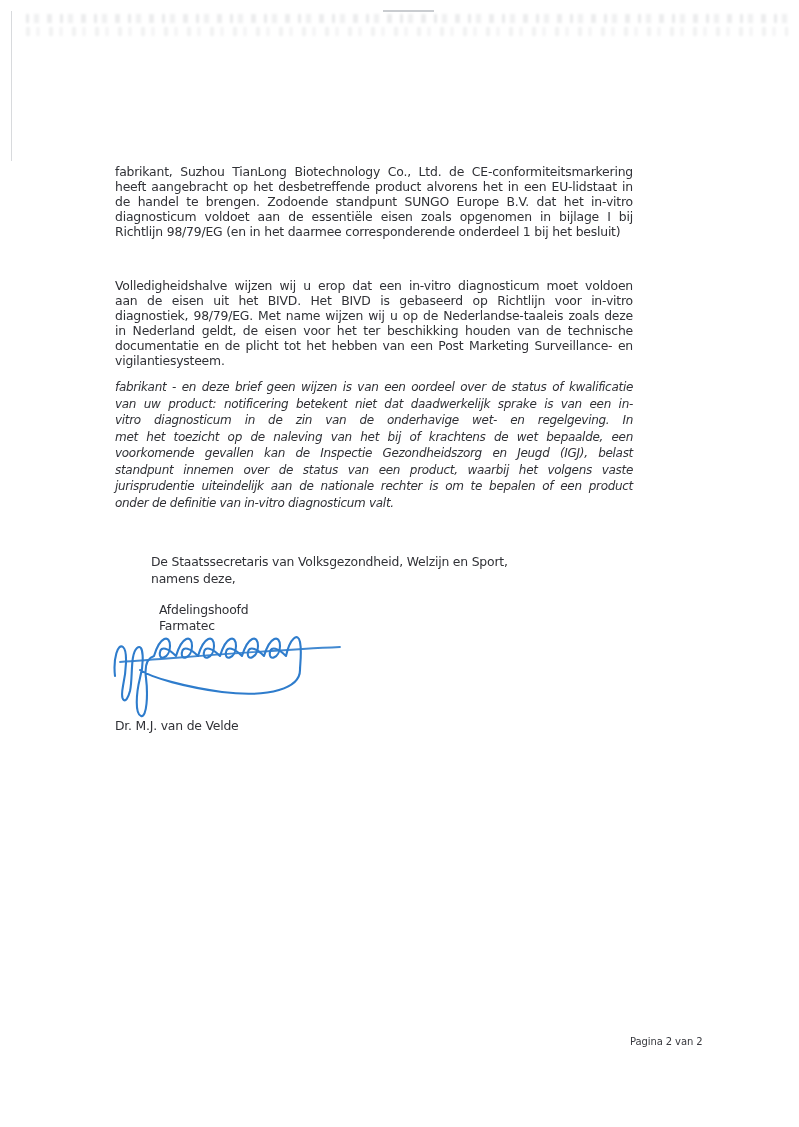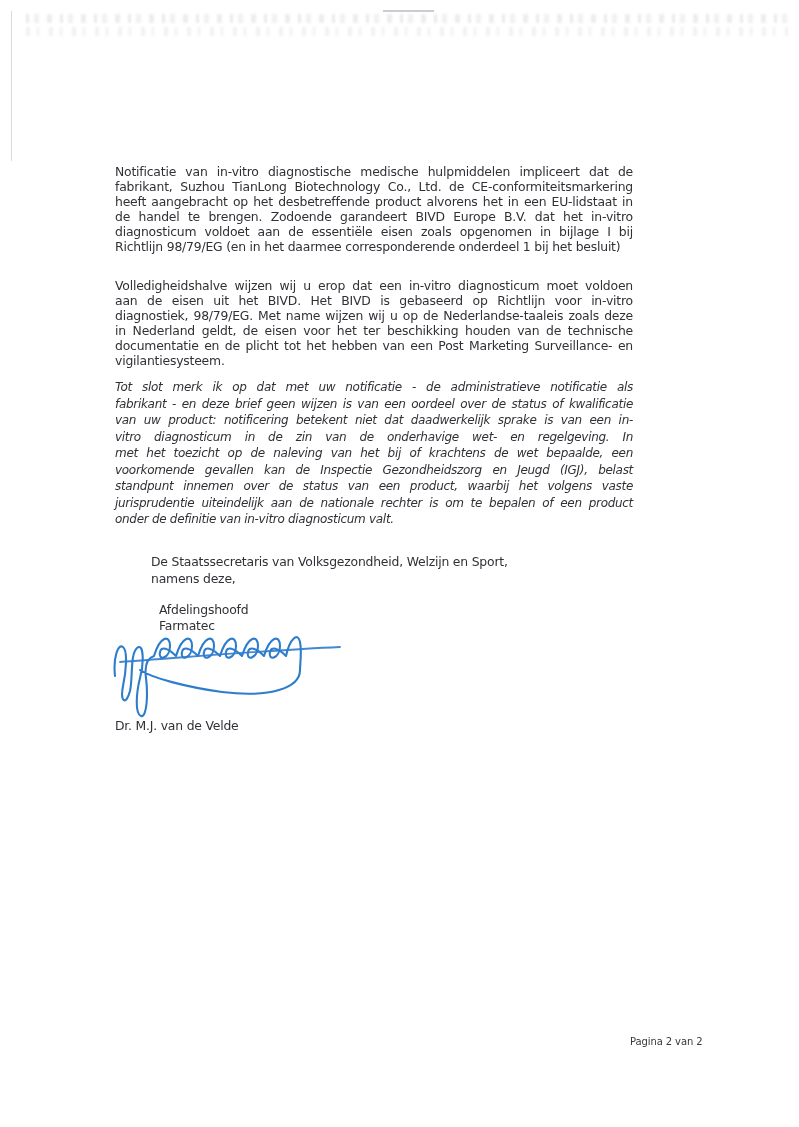--- a/index.html
+++ b/index.html
@@ -82,39 +82,37 @@
 <body>
 
 <div class="page">
 
   <div class="ghost-row r1"></div>
   <div class="ghost-row r2"></div>
   <div class="fold-mark"></div>
   <div class="edge-line"></div>
 
   <div class="para p-normal p1">
-    <div class="jline">Notificatie van in-vitro diagnostische medische hulpmiddelen impliceert dat de</div>
     <div class="jline">fabrikant, Suzhou TianLong Biotechnology Co., Ltd. de CE-conformiteitsmarkering</div>
     <div class="jline">heeft aangebracht op het desbetreffende product alvorens het in een EU-lidstaat in</div>
-    <div class="jline">de handel te brengen. Zodoende garandeert BIVD Europe B.V. dat het in-vitro</div>
+    <div class="jline">de handel te brengen. Zodoende standpunt SUNGO Europe B.V. dat het in-vitro</div>
     <div class="jline">diagnosticum voldoet aan de essentiële eisen zoals opgenomen in bijlage I bij</div>
     <div class="jline last">Richtlijn 98/79/EG (en in het daarmee corresponderende onderdeel 1 bij het besluit)</div>
   </div>
 
   <div class="para p-normal p2">
     <div class="jline">Volledigheidshalve wijzen wij u erop dat een in-vitro diagnosticum moet voldoen</div>
     <div class="jline">aan de eisen uit het BIVD. Het BIVD is gebaseerd op Richtlijn voor in-vitro</div>
     <div class="jline">diagnostiek, 98/79/EG. Met name wijzen wij u op de Nederlandse-taaleis zoals deze</div>
     <div class="jline">in Nederland geldt, de eisen voor het ter beschikking houden van de technische</div>
     <div class="jline">documentatie en de plicht tot het hebben van een Post Marketing Surveillance- en</div>
     <div class="jline last">vigilantiesysteem.</div>
   </div>
 
   <div class="para p-italic p3">
-    <div class="jline">Tot slot merk ik op dat met uw notificatie - de administratieve notificatie als</div>
     <div class="jline">fabrikant - en deze brief geen wijzen is van een oordeel over de status of kwalificatie</div>
     <div class="jline">van uw product: notificering betekent niet dat daadwerkelijk sprake is van een in-</div>
     <div class="jline">vitro diagnosticum in de zin van de onderhavige wet- en regelgeving. In</div>
     <div class="jline">met het toezicht op de naleving van het bij of krachtens de wet bepaalde, een</div>
     <div class="jline">voorkomende gevallen kan de Inspectie Gezondheidszorg en Jeugd (IGJ), belast</div>
     <div class="jline">standpunt innemen over de status van een product, waarbij het volgens vaste</div>
     <div class="jline">jurisprudentie uiteindelijk aan de nationale rechter is om te bepalen of een product</div>
     <div class="jline last">onder de definitie van in-vitro diagnosticum valt.</div>
   </div>
 

